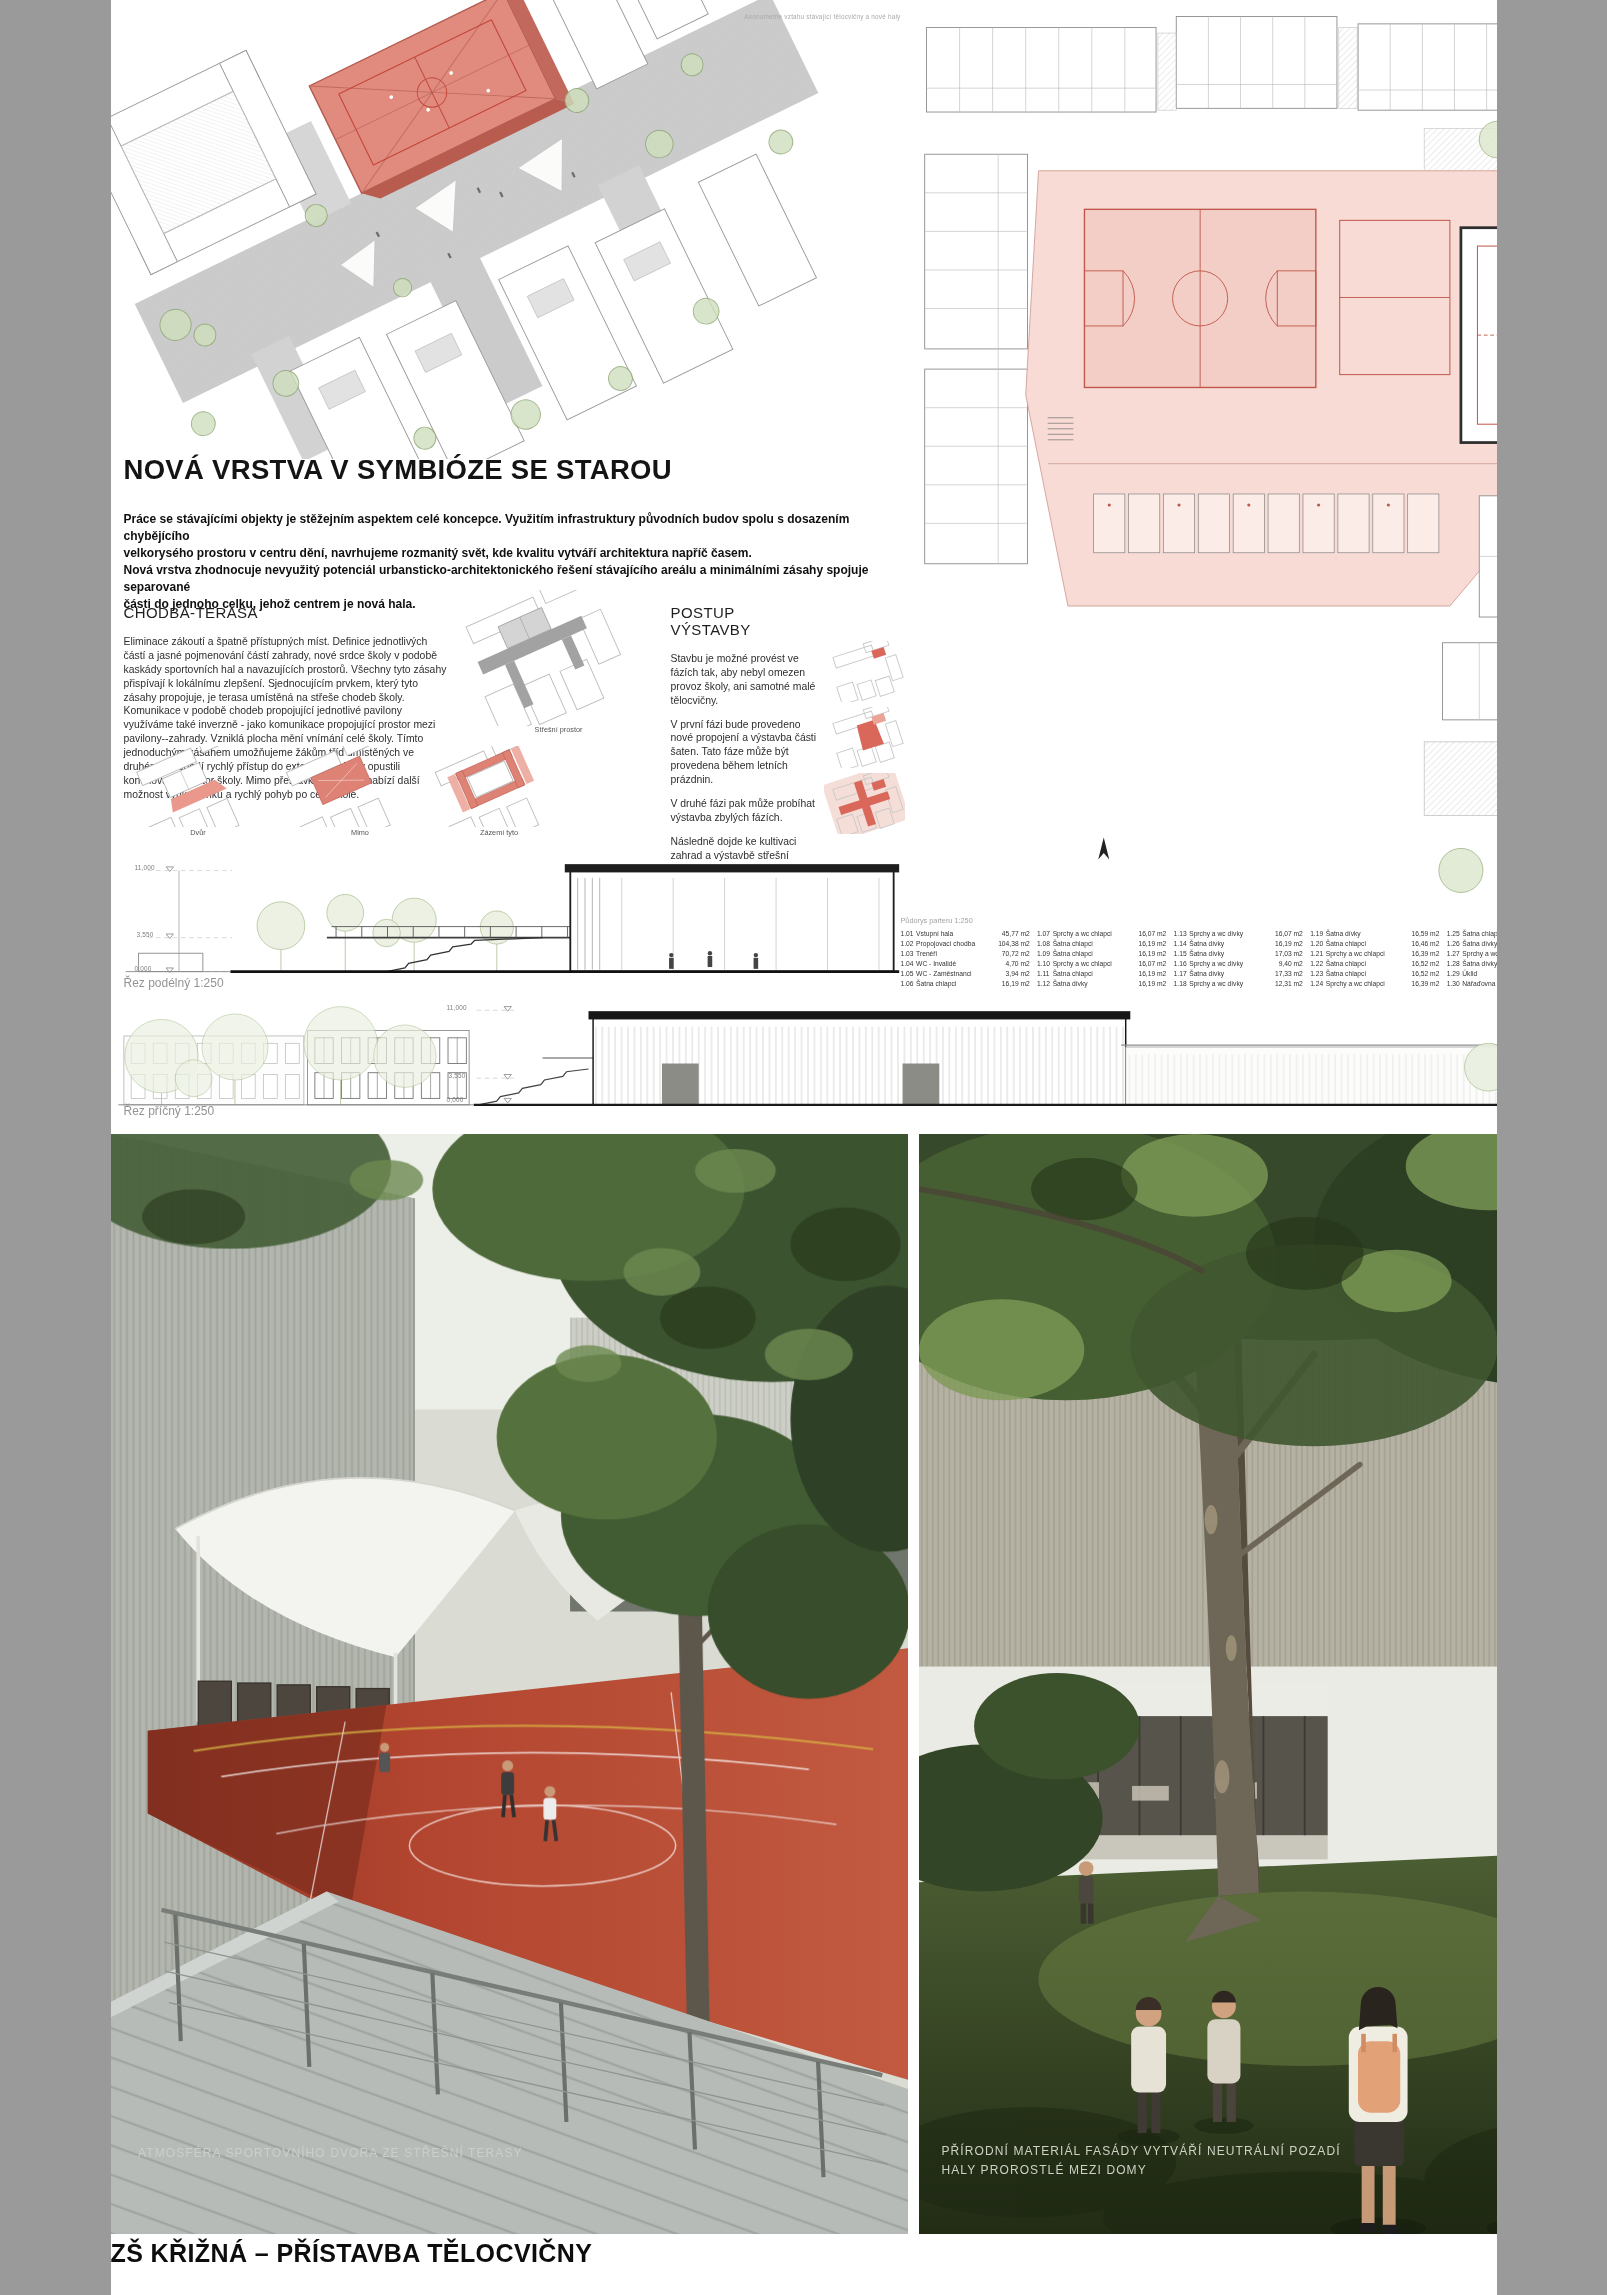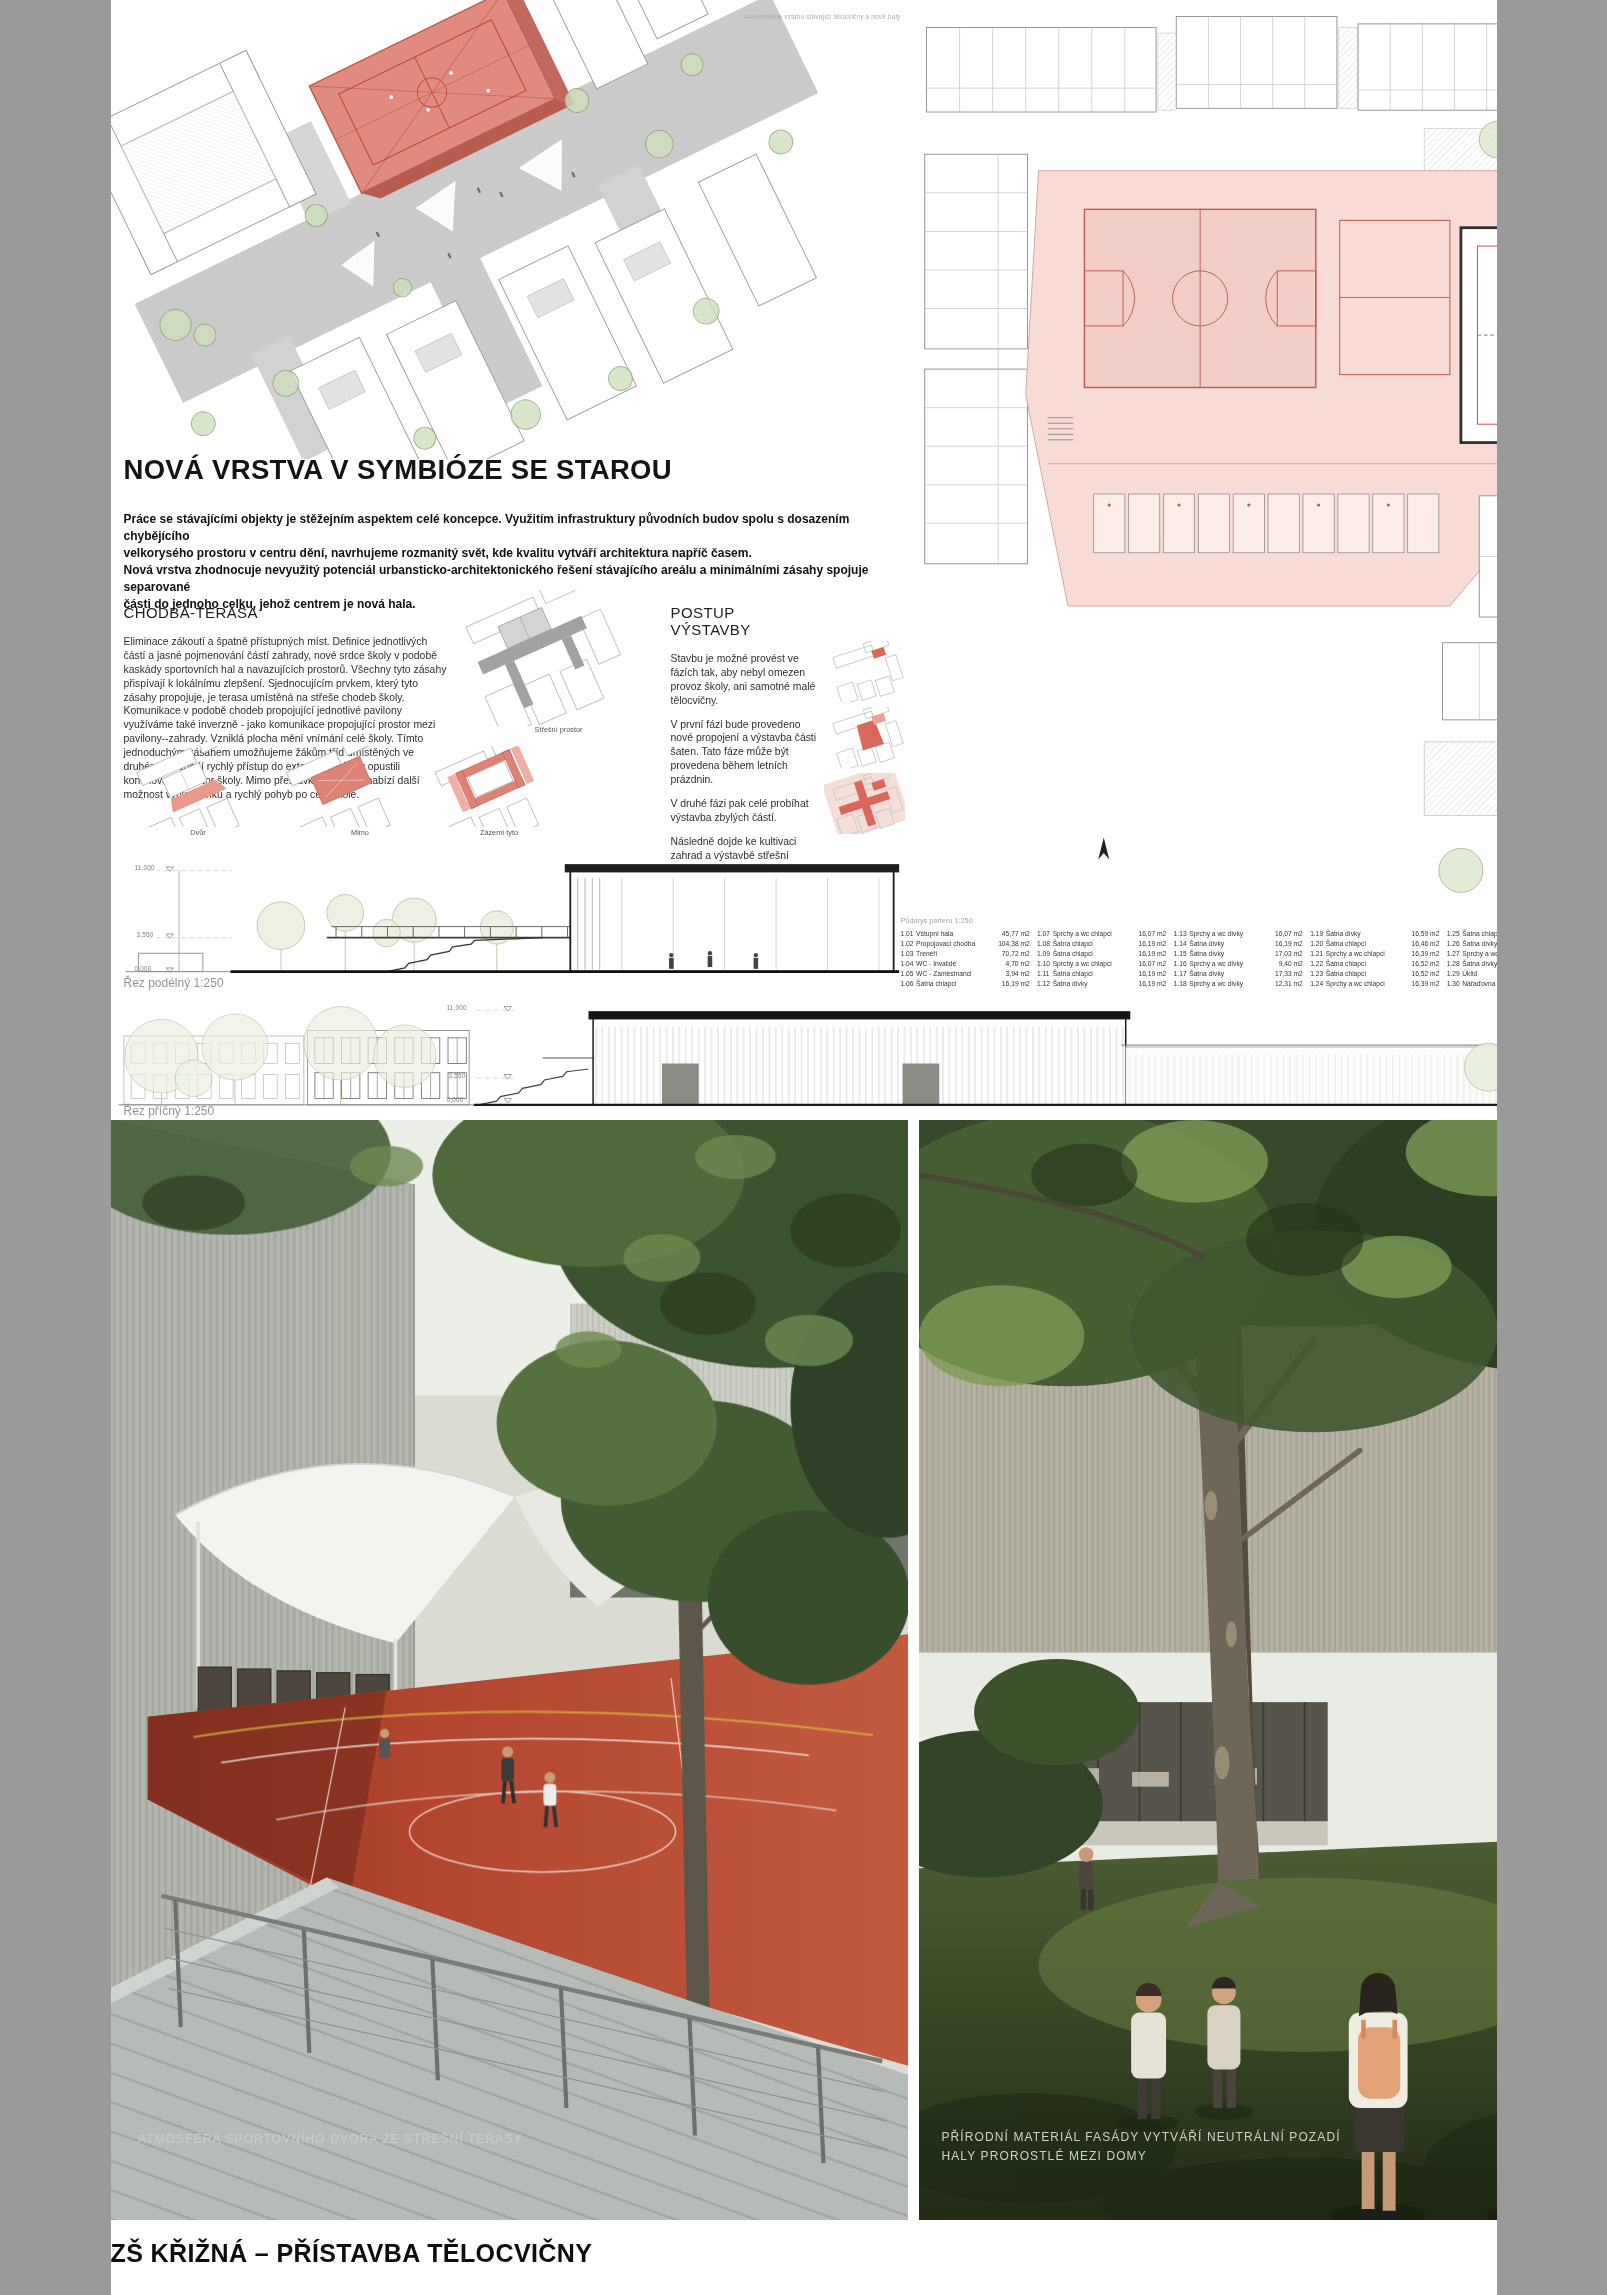--- a/index.html
+++ b/index.html
@@ -25,21 +25,21 @@
   
   .legend { left:790px; top:916px; width:812px; }
   .legend-title { font-size:7.3px; color:#a3a3a3; margin-bottom:3.7px; }
   .legend-rows { columns:6; column-gap:7.3px; column-fill:auto; height:61px; }
   .room-row { display:flex; height:10px; line-height:10px; font-size:6.7px; color:#333; white-space:nowrap; break-inside:avoid; }
   .room-id { width:15.6px; flex:0 0 auto; }
   .room-name { flex:1 1 auto; overflow:hidden; padding-right:2.8px; }
   .room-area { flex:0 0 auto; text-align:right; }
 
   
-  .render { overflow:hidden; }
+  .render { overflow:hidden;margin-top:14px; }
   .caption { font-size:12px; letter-spacing:1.1px; color:#cbcfc9; }
   .caption.right { color:#ced2c5; line-height:1.55; }
 
   .footer-title { left:0; top:2239px; width:1607px; text-align:left; font-size:25px; font-weight:bold; color:#0d0d0d; letter-spacing:0.4px; }
 
   
   .bld rect { fill:#fff; stroke:#9a9a9a; stroke-width:1; }
   .tr circle { fill:#cfdfbd; stroke:#8aa470; stroke-width:1; opacity:.8; }
   .pb rect { fill:#fff; stroke:#8f8f8f; stroke-width:1; }
   .tr2 circle { fill:#dde8cf; stroke:#9ab07f; stroke-width:1; opacity:.85; }
@@ -322,21 +322,21 @@
     <h3>CHODBA-TERASA</h3>
     <p>Eliminace zákoutí a špatně přístupných míst. Definice jednotlivých částí a jasné pojmenování částí zahrady, nové srdce školy v podobě kaskády sportovních hal a navazujících prostorů. Všechny tyto zásahy přispívají k lokálnímu zlepšení. Sjednocujícím prvkem, který tyto zásahy propojuje, je terasa umístěná na střeše chodeb školy. Komunikace v podobě chodeb propojující jednotlivé pavilony využíváme také inverzně - jako komunikace propojující prostor mezi pavilony--zahrady. Vzniklá plocha mění vnímání celé školy. Tímto jednoduchým zásahem umožňujeme žákům tříd umístěných ve druhém poschodí rychlý přístup do exteriéru, aniž by opustili kontolovaný prostor školy. Mimo přestávkový provoz nabízí další možnost výuky venku a rychlý pohyb po celé škole.</p>
   </div>
 
   <div class="abs textcol postup">
     <h3>POSTUP VÝSTAVBY</h3>
     <div>
 
     <p>Stavbu je možné provést ve fázích tak, aby nebyl omezen provoz školy, ani samotné malé tělocvičny.</p>
         <p>V první fázi bude provedeno nové propojení a výstavba části šaten. Tato fáze může být provedena během letních prázdnin.</p>
-        <p>V druhé fázi pak celé probíhat výstavba zbylých částí.</p>
+        <p>V druhé fázi pak může probíhat výstavba zbylých fázích.</p>
         <p>Následně dojde ke kultivaci zahrad a výstavbě střešní terasy nad stávajícími konstrukcemi.</p>
       </div>
   </div>
 
   <div class="abs mini" style="left:347px;top:590px;width:174px;height:136px">
     <svg viewBox="0 0 190 148">
       <g transform="rotate(-24 95 74)">
         <g class="b">
           <rect x="30" y="8" width="80" height="20"></rect>
             <rect x="120" y="2" width="52" height="18"></rect>

